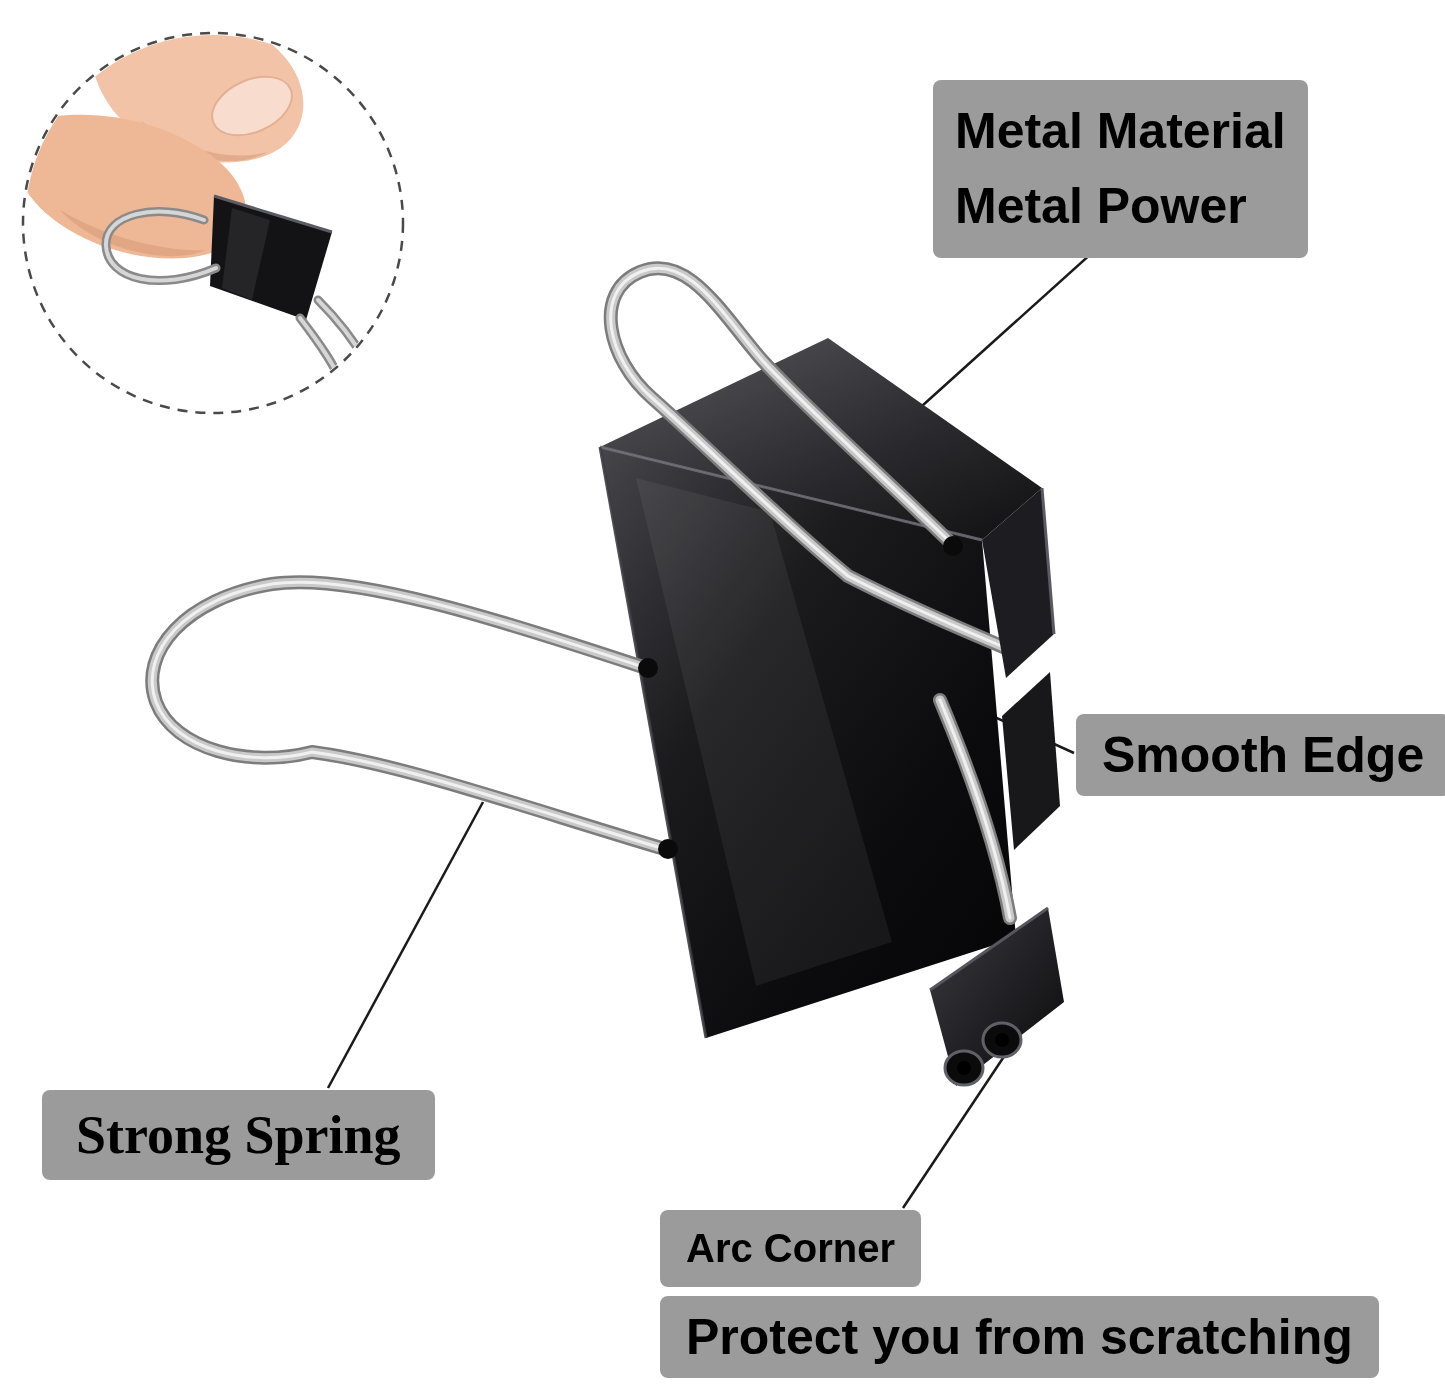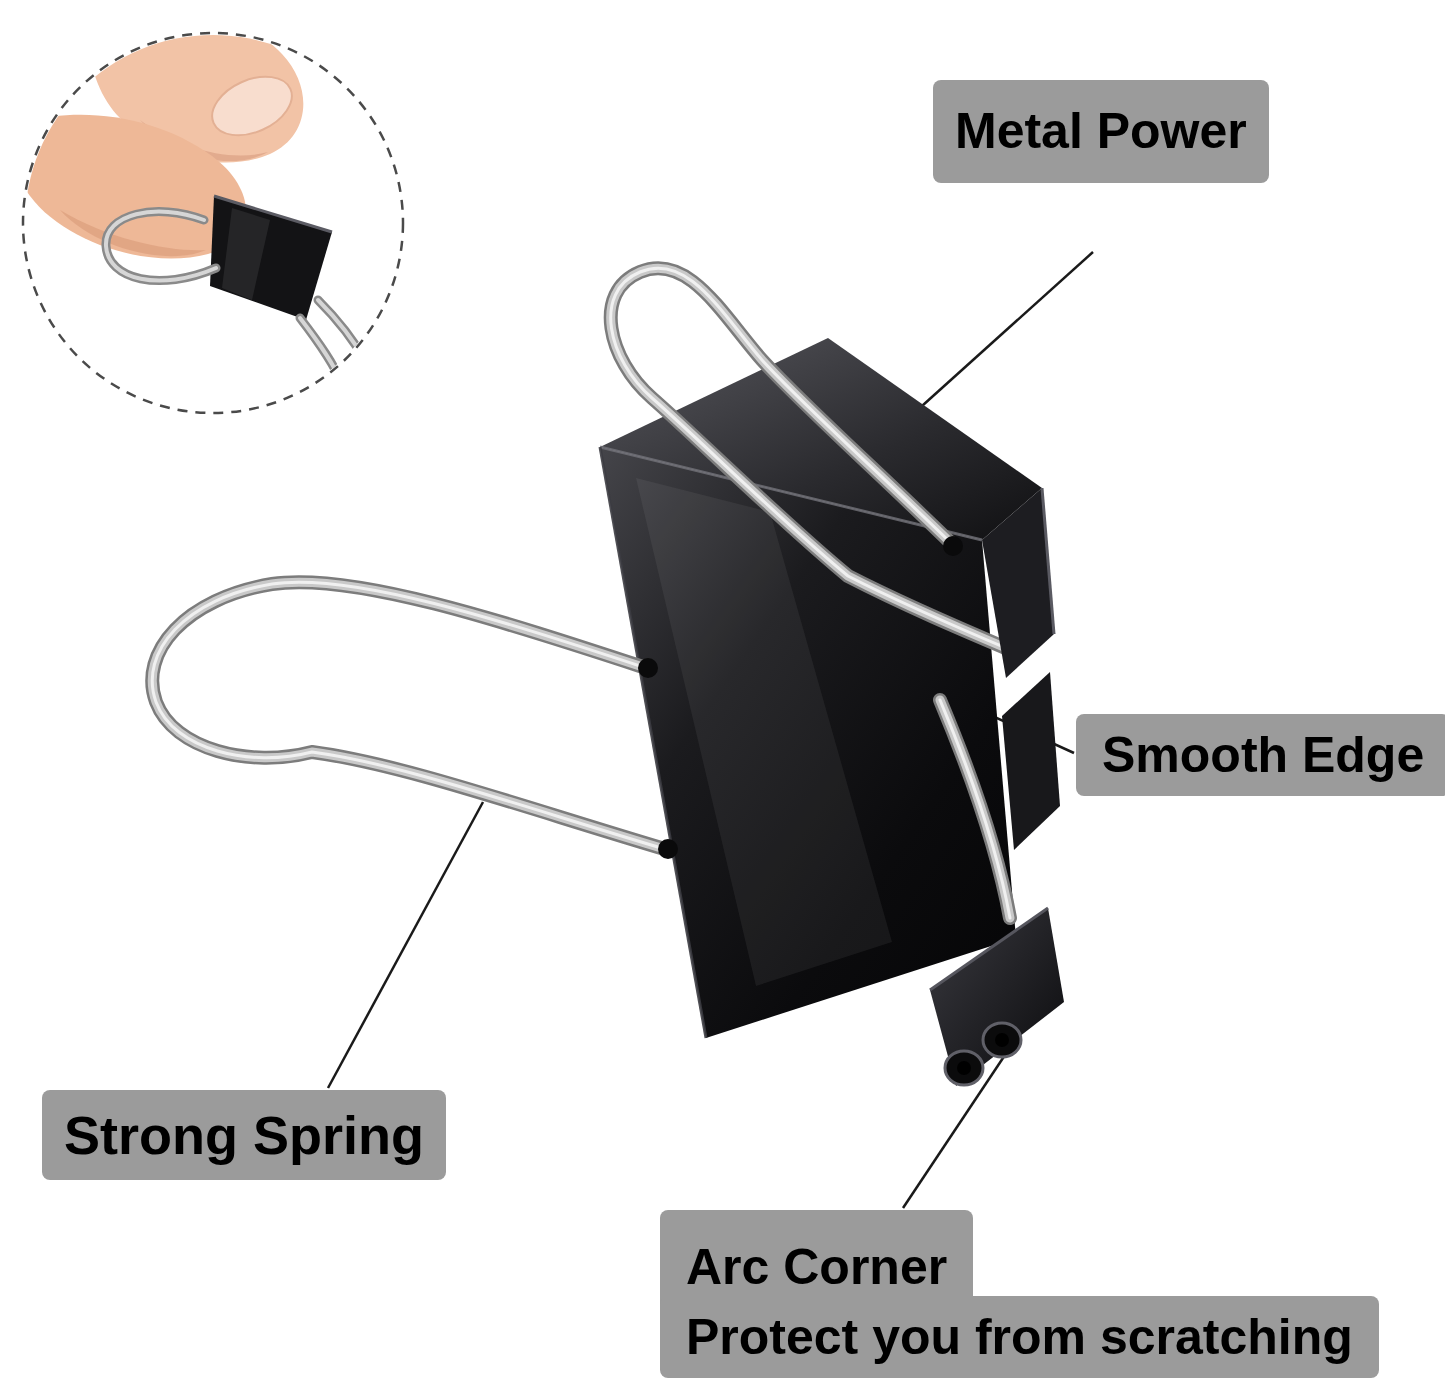--- a/index.html
+++ b/index.html
@@ -15,22 +15,22 @@
   .label {
     position: absolute;
     background: var(--label-bg, #9b9b9b);
     color: var(--label-text, #000000);
     font-weight: 700;
     border-radius: 8px;
     white-space: nowrap;
   }
   .label-metal   { left: 933px;  top: 80px;   padding: 14px 22px; font-size: 50px; line-height: 1.5; }
   .label-smooth  { left: 1076px; top: 714px;  padding: 12px 26px; font-size: 50px; }
-  .label-spring  { left: 42px;   top: 1090px; padding: 14px 22px; font-size: 54px; }
-  .label-arc     { left: 660px;  top: 1210px; padding: 28px 26px; font-size: 50px; }
+  .label-spring  { left: 42px;   top: 1090px; padding: 14px 34px; font-size: 54px; font-family: Liberation Serif, serif; }
+  .label-arc     { left: 660px;  top: 1210px; padding: 16px 26px; font-size: 40px; }
   .label-protect { left: 660px;  top: 1296px; padding: 12px 26px; font-size: 50px; }
 </style>
 </head>
 <body>
 
 <div class="canvas">
 
   <svg class="art" width="1445" height="1388" viewBox="0 0 1445 1388">
     <defs>
       <linearGradient id="bodyGrad" x1="0" y1="0" x2="1" y2="1">
@@ -121,20 +121,21 @@
         <path d="M 216 268 C 160 292, 108 280, 106 246 C 104 214, 156 202, 204 220" fill="none" stroke="#d6d6d6" stroke-width="4" stroke-linecap="round"></path>
         <path d="M 300 318 C 320 344, 334 364, 342 384 M 318 300 C 340 322, 356 344, 366 362" fill="none" stroke="#8a8a8a" stroke-width="9" stroke-linecap="round"></path>
         <path d="M 300 318 C 320 344, 334 364, 342 384 M 318 300 C 340 322, 356 344, 366 362" fill="none" stroke="#d6d6d6" stroke-width="4" stroke-linecap="round"></path>
         <circle cx="345" cy="384" r="9" fill="#0b0b0c" stroke="#606068" stroke-width="2"></circle>
         <circle cx="369" cy="362" r="9" fill="#0b0b0c" stroke="#606068" stroke-width="2"></circle>
       </g>
     </g>
   </svg>
 
   <div class="label label-metal">
+    <div>Metal Material</div>
     <div>Metal Power</div>
   </div>
 
   <div class="label label-smooth">Smooth Edge</div>
 
   <div class="label label-spring">Strong Spring</div>
 
   <div class="label label-arc">Arc Corner</div>
 
   <div class="label label-protect">Protect you from scratching</div>

